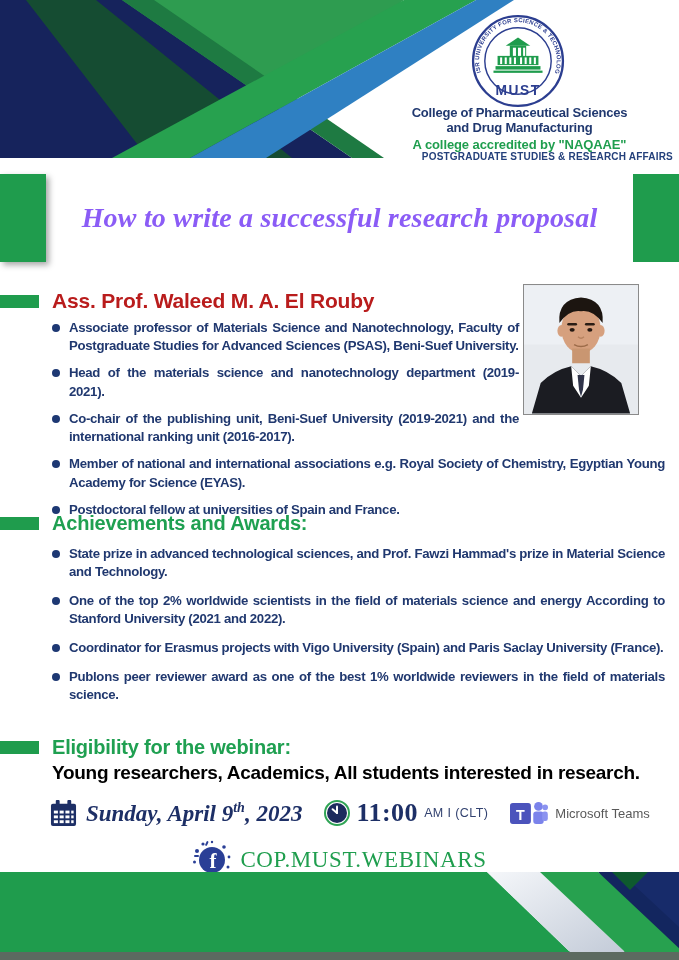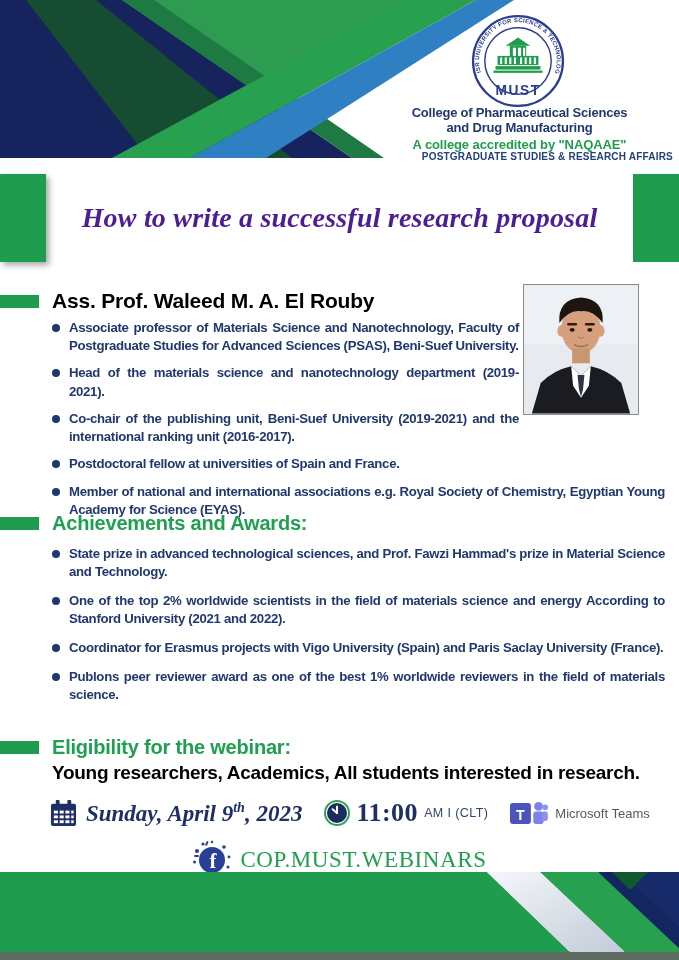--- a/index.html
+++ b/index.html
@@ -17,25 +17,25 @@
   .accred { color:#1F9E4E; font-weight:bold; font-size:13px; margin-top:2px; letter-spacing:-0.1px; }
   .dept { position:absolute; top:151px; right:6px; color:#24407B; font-weight:bold;
           font-size:10px; letter-spacing:0.2px; white-space:nowrap; }
   
   .banner { position:absolute; top:174px; left:0; width:679px; height:88px;
             display:flex; align-items:center; justify-content:center; }
   .banner-block { position:absolute; top:0; width:46px; height:88px; background:#1F9C4D; }
   .banner-block.left  { left:0; box-shadow:3px 3px 6px rgba(0,0,0,.35); }
   .banner-block.right { right:0; }
   .banner-title { font-family:"Liberation Serif", serif; font-style:italic; font-weight:bold;
-                  font-size:28px; color:#4c1d95; letter-spacing:0.2px; }
+                  font-size:28px; color:#8b5cf6; letter-spacing:0.2px; }
   
   .sec-head { position:absolute; left:0; display:flex; align-items:center; gap:13px; }
   .sec-bar  { width:39px; height:13px; background:#1F9C4D; flex:0 0 auto; }
-  .head-navy  { color:#000000; font-size:21px; font-weight:bold; letter-spacing:-0.2px; }
+  .head-navy  { color:#b91c1c; font-size:21px; font-weight:bold; letter-spacing:-0.2px; }
   .head-green { color:#1FA051; font-size:20px; font-weight:bold; letter-spacing:-0.2px; }
   
   ul.blist { position:absolute; left:52px; right:14px; list-style:none; margin:0; padding:0; }
   .blist li { position:relative; padding-left:17px; color:#20386F; font-weight:bold;
               font-size:13.2px; line-height:1.38; text-align:justify; margin-bottom:9px;
               letter-spacing:-0.3px; }
   .blist li::before { content:""; position:absolute; left:0; top:5px; width:8px; height:8px;
                       border-radius:50%; background:#1D3873; }
   .blist li.narrow { margin-right:146px; }
   ul.alist li { margin-bottom:10.5px; }
@@ -146,22 +146,22 @@
       <path d="M8,130 L17,99 Q30,86 48,82 L58,92 L68,82 Q86,86 99,99 L108,130 Z" fill="#1B1C22"></path>
       <polygon points="48,82 58,92 68,82 66,102 58,114 50,102" fill="#ffffff"></polygon>
       <polygon points="54.5,91 61.5,91 60,106 58,113 56,106" fill="#30344A"></polygon>
     </svg>
   </div>
 
   <ul class="blist" style="top:319px;">
     <li class="narrow">Associate professor of Materials Science and Nanotechnology, Faculty of Postgraduate Studies for Advanced Sciences (PSAS), Beni-Suef University.</li>
     <li class="narrow">Head of the materials science and nanotechnology department (2019-2021).</li>
     <li class="narrow">Co-chair of the publishing unit, Beni-Suef University (2019-2021) and the international ranking unit (2016-2017).</li>
+    <li>Member of national and international associations e.g. Royal Society of Chemistry, Egyptian Young Academy for Science (EYAS).</li>
     <li>Postdoctoral fellow at  universities of Spain and France.</li>
-    <li>Member of national and international associations e.g. Royal Society of Chemistry, Egyptian Young Academy for Science (EYAS).</li>
   </ul>
 
   <div class="sec-head" style="top:512px;">
     <div class="sec-bar"></div>
     <div class="head-green">Achievements and Awards:</div>
   </div>
   <ul class="blist alist" style="top:545px;">
     <li>State prize in advanced technological sciences, and Prof. Fawzi Hammad's prize in Material Science and Technology.</li>
     <li>One of the top 2% worldwide scientists in the field of materials science and energy According to Stanford University (2021 and 2022).</li>
     <li>Coordinator for Erasmus projects with Vigo University (Spain) and  Paris Saclay University (France).</li>

